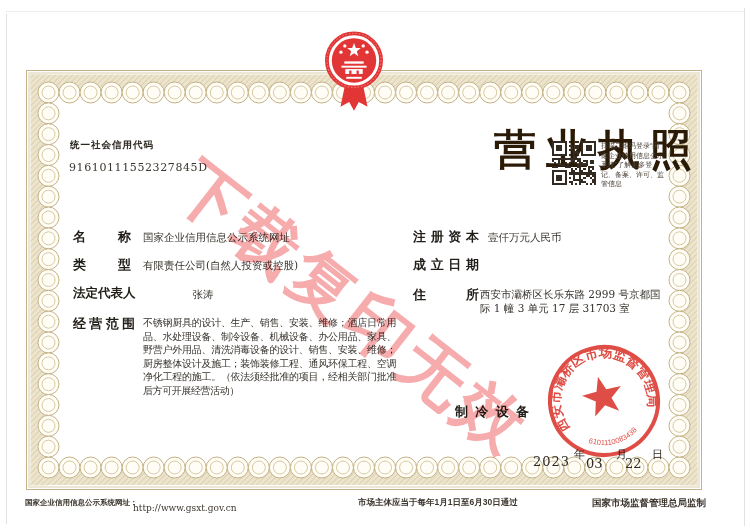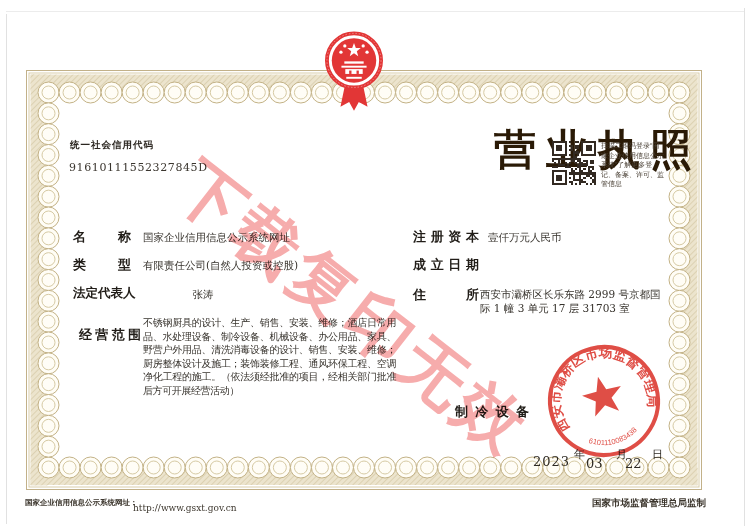--- a/index.html
+++ b/index.html
@@ -430,21 +430,21 @@
 
   <div class="flabel" style="left:73px;top:229px;width:58px;">名称</div>
   <div class="fvalue" style="left:143px;top:231px;width:220px;">国家企业信用信息公示系统网址</div>
 
   <div class="flabel" style="left:73px;top:257px;width:58px;">类型</div>
   <div class="fvalue" style="left:143px;top:259px;width:230px;">有限责任公司(自然人投资或控股)</div>
 
   <div class="flabel" style="left:73px;top:286px;width:62px;font-size:12.5px;">法定代表人</div>
   <div class="fvalue" style="left:143px;top:288px;width:120px;text-align:center;">张涛</div>
 
-  <div class="flabel" style="left:79px;top:316px;width:62px;margin-top:11px;">经营范围</div>
+  <div class="flabel" style="left:73px;top:316px;width:62px;">经营范围</div>
   <div class="fvalue scope" style="left:143px;top:316px;width:253px;font-size:10px;">不锈钢厨具的设计、生产、销售、安装、维修；酒店日常用品、水处理设备、制冷设备、机械设备、办公用品、家具、野营户外用品、清洗消毒设备的设计、销售、安装、维修；厨房整体设计及施工；装饰装修工程、通风环保工程、空调净化工程的施工。（依法须经批准的项目，经相关部门批准后方可开展经营活动）</div>
 
   <div class="flabel" style="left:413px;top:229px;width:66px;">注册资本</div>
   <div class="fvalue" style="left:488px;top:231px;width:180px;">壹仟万元人民币</div>
 
   <div class="flabel" style="left:413px;top:257px;width:66px;">成立日期</div>
 
   <div class="flabel" style="left:413px;top:287px;width:66px;">住所</div>
   <div class="fvalue" style="left:480px;top:288px;width:182px;">西安市灞桥区长乐东路 2999 号京都国际 1 幢 3 单元 17 层 31703 室</div>
 
@@ -472,15 +472,16 @@
           <textPath href="#sealNumArc" startOffset="50%">6101110083438</textPath>
         </text>
       </g>
     </svg>
   </div>
 
   <div class="watermark">下载复印无效</div>
 
   <div class="footer" style="left:25px;top:498px;font-size:7.5px;font-weight:bold;">国家企业信用信息公示系统网址：</div>
   <div class="footer" style="left:133px;top:503px;font-size:9px;font-family:'DejaVu Serif','Liberation Serif',serif;">http://www.gsxt.gov.cn</div>
+  <div class="footer" style="left:358px;top:497px;font-size:8.5px;font-weight:bold;">市场主体应当于每年1月1日至6月30日通过</div>
   <div class="footer" style="left:592px;top:497px;font-size:9.5px;font-weight:bold;">国家市场监督管理总局监制</div>
 
 </div>
 
 </body></html>

